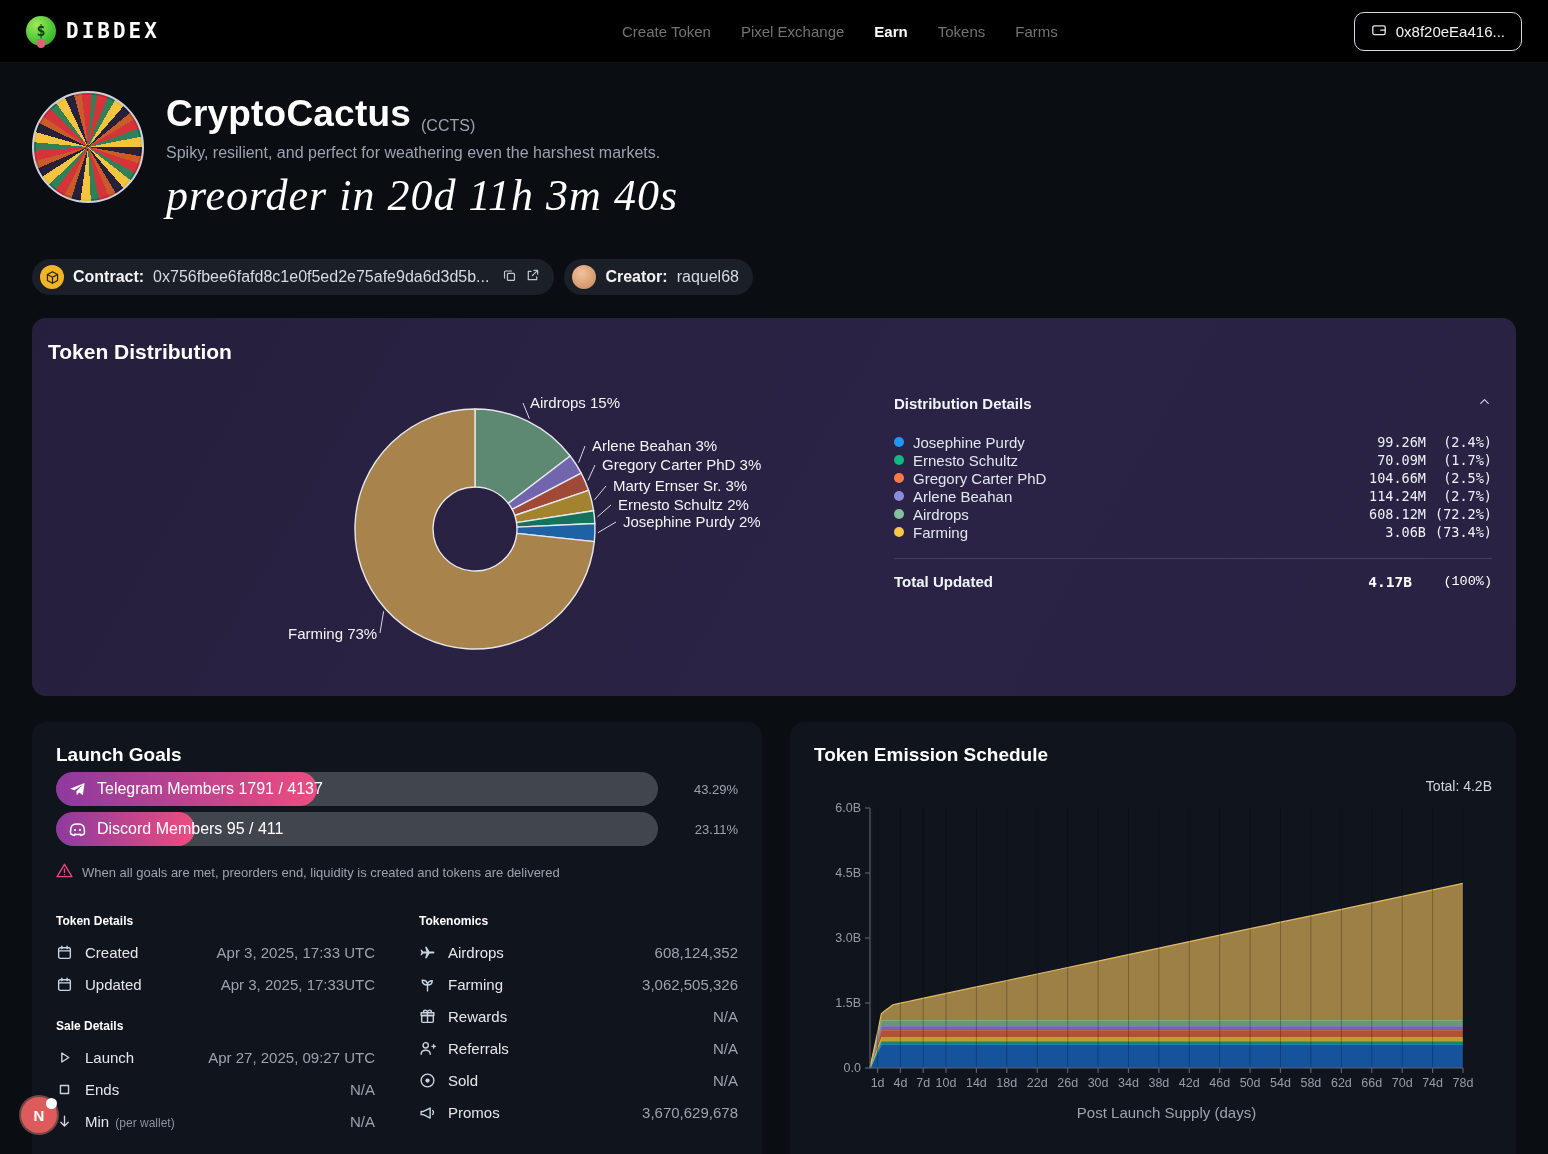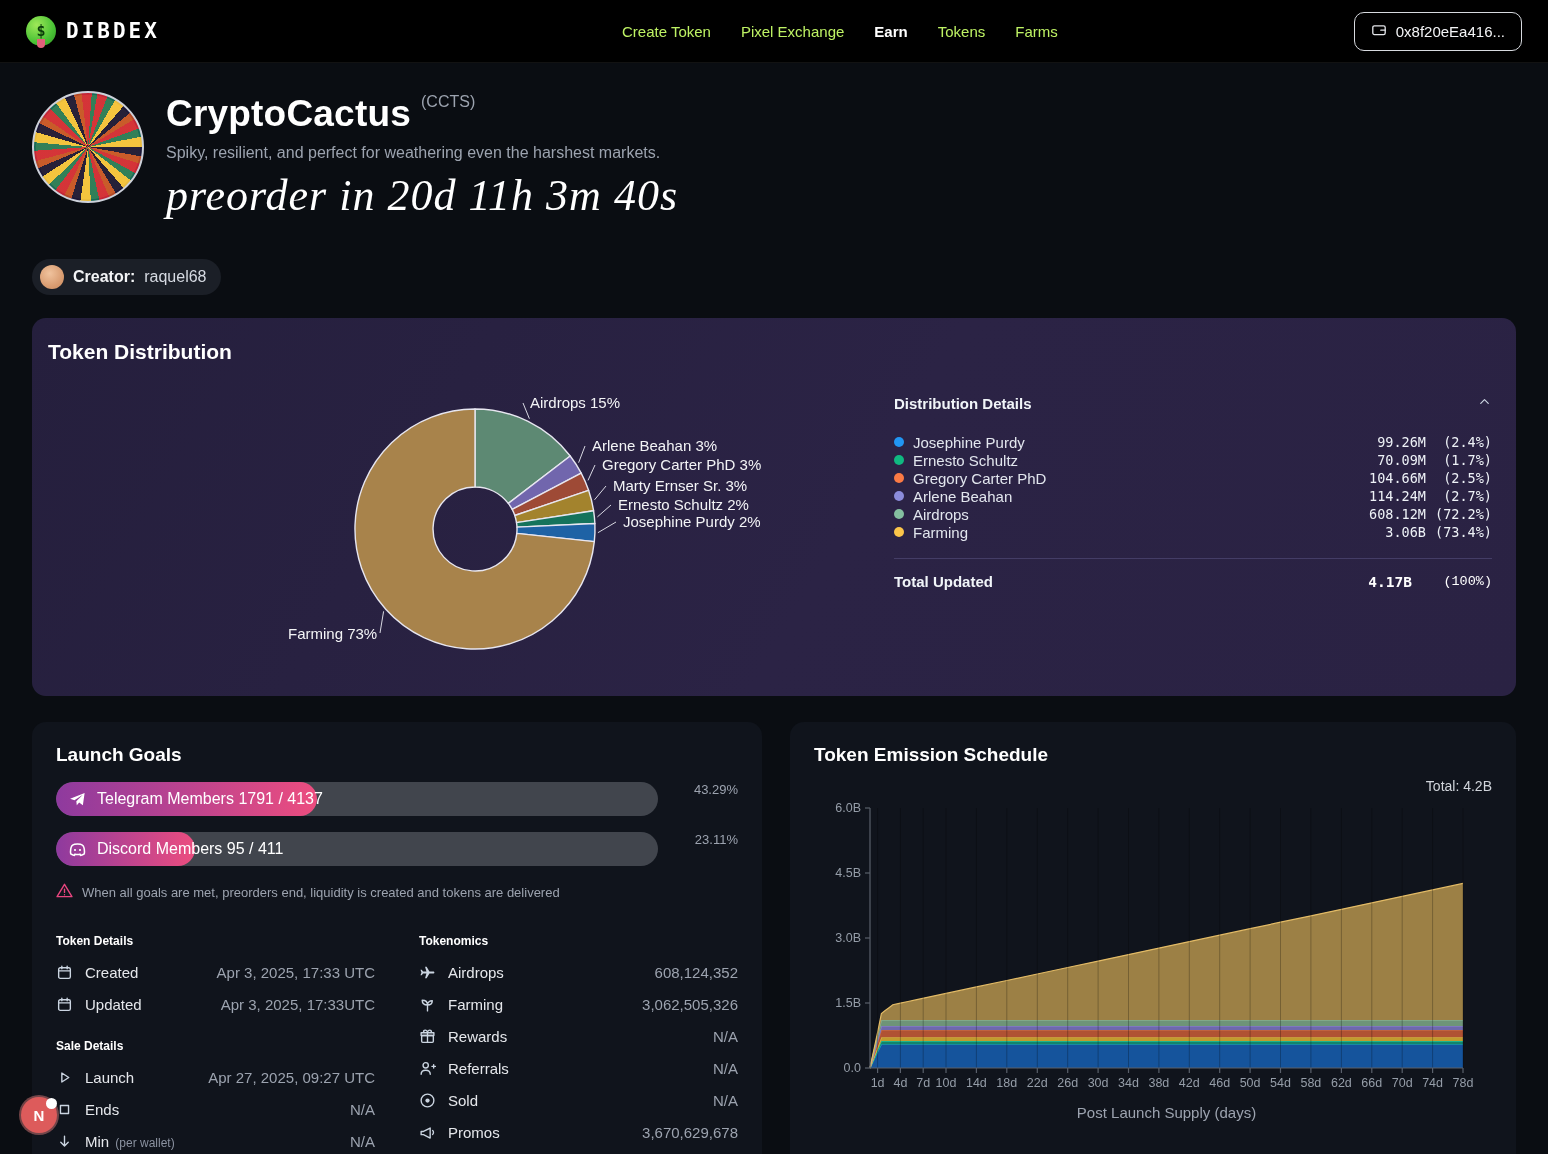--- a/index.html
+++ b/index.html
@@ -27,21 +27,21 @@
   }
   .logo-face::after{
     content:""; position:absolute; bottom:-2px; left:11px;
     width:8px; height:9px; border-radius:0 0 5px 5px; background:#e0607a;
   }
   .brand-text {
     font-family:"DejaVu Sans Mono", monospace; font-weight:800;
     font-size:21px; letter-spacing:3px; color:#fff;
   }
   .nav-links { flex:1; display:flex; justify-content:center; gap:30px; }
-  .nav-link { font-size:15px; color:#bef264; cursor:pointer; }
+  .nav-link { font-size:15px; color:#737373; cursor:pointer; }
   .nav-link.active { color:#fff; font-weight:bold; }
   .wallet-btn {
     display:flex; align-items:center; gap:9px;
     border:1px solid #d7dadf; border-radius:10px;
     padding:9px 16px; font-size:15px; color:#f3f4f6; background:transparent;
     font-family:"Liberation Sans", sans-serif;
   }
   .wallet-btn svg { color:#e5e7eb; }
 
   
@@ -54,21 +54,21 @@
       repeating-conic-gradient(from 10deg,
         rgba(210,40,56,.92) 0 11deg,
         rgba(24,118,92,.88) 11deg 20deg,
         rgba(244,196,62,.95) 20deg 31deg,
         rgba(28,24,56,.95) 31deg 41deg,
         rgba(196,80,40,.9) 41deg 49deg),
       radial-gradient(circle, #f2c43c 0 68%, #161126 69%);
     flex:0 0 auto;
   }
   .token-titles { padding-top:2px; }
-  .title-row { display:flex; align-items:flex-start; gap:10px; }
+  .title-row { display:flex; align-items:flex-end; gap:10px; }
   .token-name { font-size:37px; font-weight:bold; letter-spacing:.2px; }
   .token-symbol { font-size:16px; color:#9ca3af; }
   .token-desc { font-size:16px; color:#9ca3af; margin-top:9px; }
   .countdown {
     font-family:"Liberation Serif", serif; font-style:italic;
     font-size:44px; color:#fff; margin-top:8px; letter-spacing:1px;
   }
 
   
   .badges { display:flex; gap:10px; margin-top:38px; }
@@ -125,21 +125,21 @@
     font-family:Liberation Mono, monospace; font-size:13.5px;
   }
 
   
   .bottom { display:flex; gap:28px; margin-top:26px; }
   .card { background:#10141c; border-radius:14px; padding:22px 24px; }
   .launch-card { width:730px; min-height:470px; }
   .emission-card { flex:1; min-height:470px; }
   .card-title { font-size:19px; font-weight:bold; }
 
-  .goal-row { display:flex; margin-top:16px; gap:18px; }
+  .goal-row { display:flex; align-items:center; margin-top:6px; gap:18px; }
   .goal-bar {
     flex:1; height:34px; border-radius:17px; background:#41454d;
     position:relative; overflow:hidden;
   }
   .goal-fill {
     position:absolute; left:0; top:0; bottom:0;
     border-radius:17px;
   }
   .goal-content {
     position:relative; z-index:2; display:flex; align-items:center; gap:10px;
@@ -213,20 +213,39 @@
       <div class="title-row">
         <span class="token-name">CryptoCactus</span>
         <span class="token-symbol">(CCTS)</span>
       </div>
       <div class="token-desc">Spiky, resilient, and perfect for weathering even the harshest markets.</div>
       <div class="countdown">preorder in 20d 11h 3m 40s</div>
     </div>
   </div>
 
   <div class="badges">
+    <div class="badge">
+      <div class="badge-circle contract-circle" id="cube-icon-slot">
+          <svg class="ic" width="15" height="15" viewBox="0 0 16 16">
+            <path d="M8 1.8l5.4 3v6.4L8 14.2l-5.4-3V4.8z"></path>
+            <path d="M2.6 4.8L8 7.8l5.4-3M8 7.8v6.4"></path>
+          </svg>
+        </div>
+      <span class="badge-label">Contract:</span>
+      <span class="badge-value">0x756fbee6fafd8c1e0f5ed2e75afe9da6d3d5b...</span>
+      <span class="badge-icons">
+        <span id="copy-icon-slot"><svg class="ic" width="15" height="15" viewBox="0 0 16 16">
+              <rect x="5.8" y="5.8" width="7.5" height="7.5" rx="1"></rect>
+              <path d="M10.2 3.2H4a1.3 1.3 0 0 0-1.3 1.3v6.2"></path>
+            </svg></span>
+        <span id="ext-icon-slot"><svg class="ic" width="15" height="15" viewBox="0 0 16 16">
+              <path d="M6.5 3.5h-3v9h9v-3M9.5 2.5h4v4M13.2 2.8L7.8 8.2"></path>
+            </svg></span>
+      </span>
+    </div>
     <div class="badge">
       <div class="badge-circle creator-circle"></div>
       <span class="badge-label">Creator:</span>
       <span class="badge-value">raquel68</span>
     </div>
   </div>
 
   <div class="dist-card">
     <div class="dist-title">Token Distribution</div>
     <svg class="pie-svg" id="pie-svg" width="900" height="378" viewBox="0 0 900 378">

